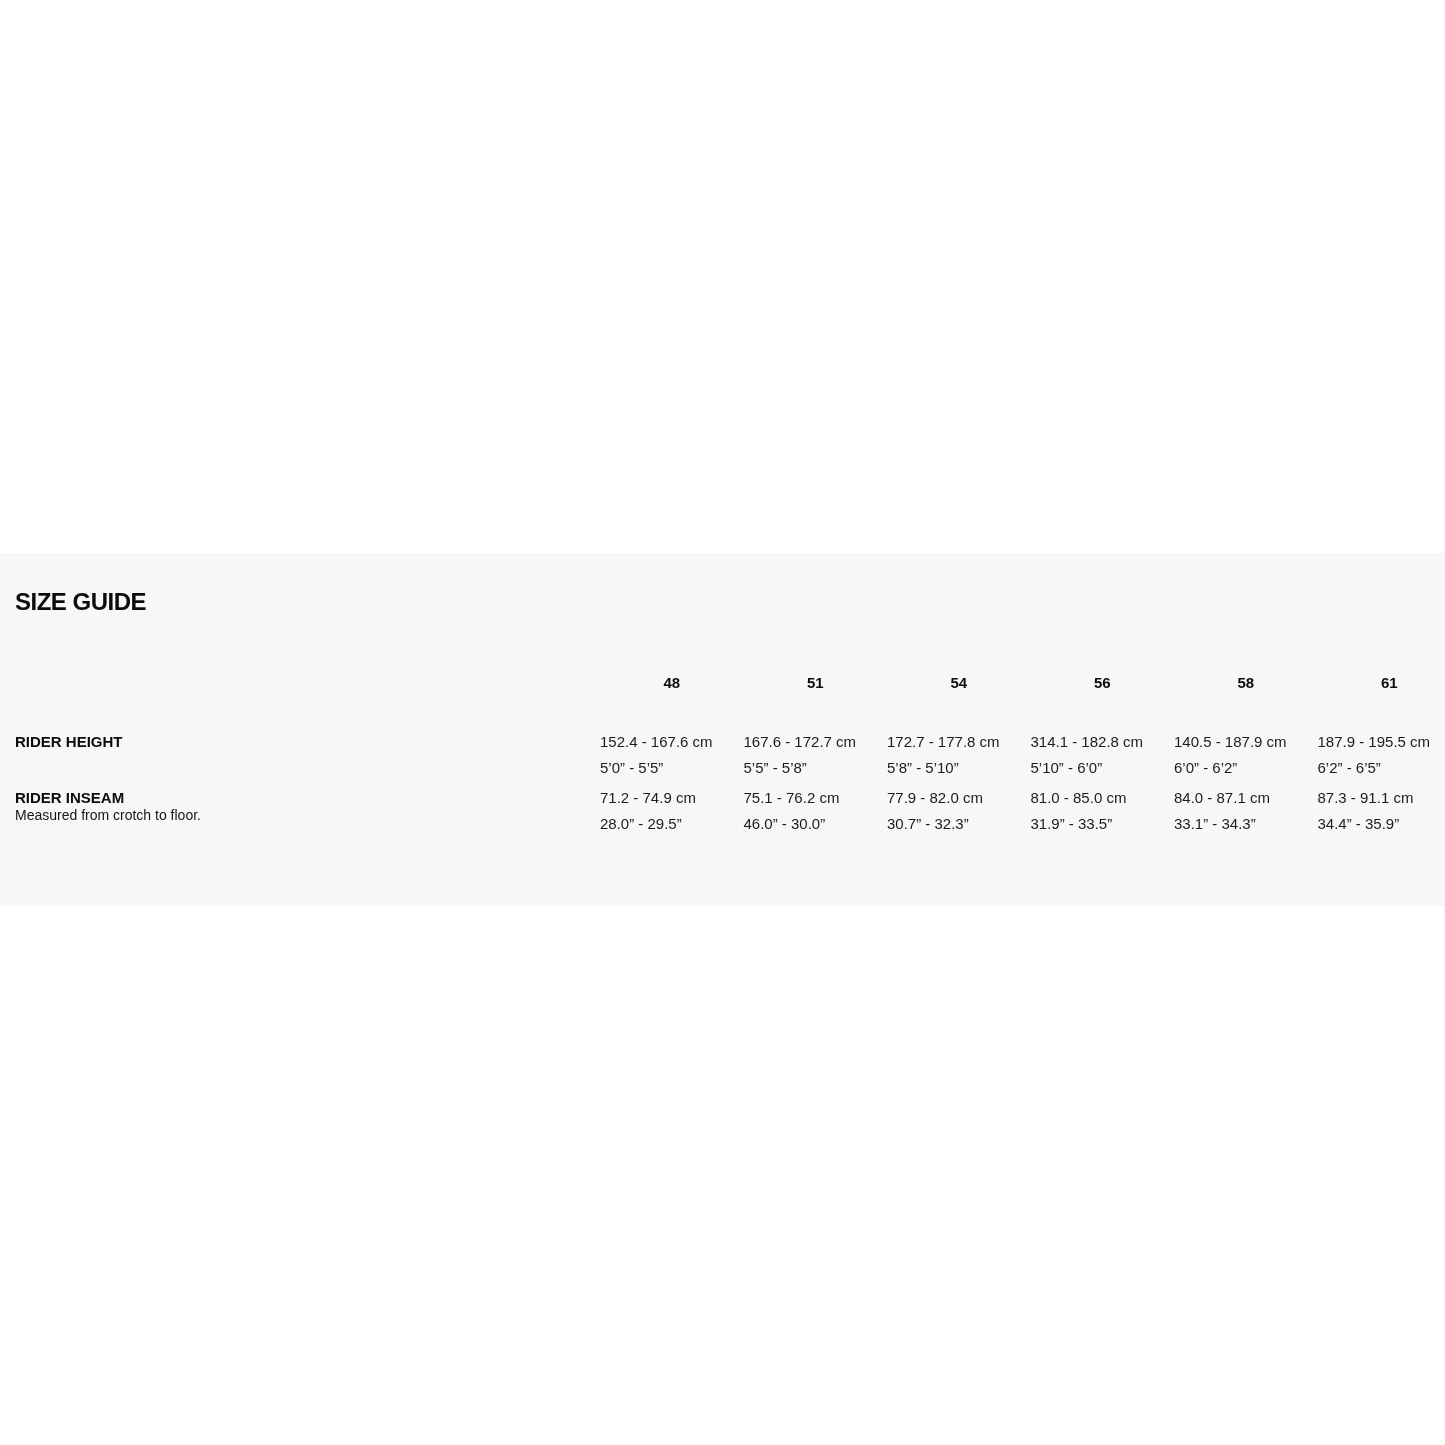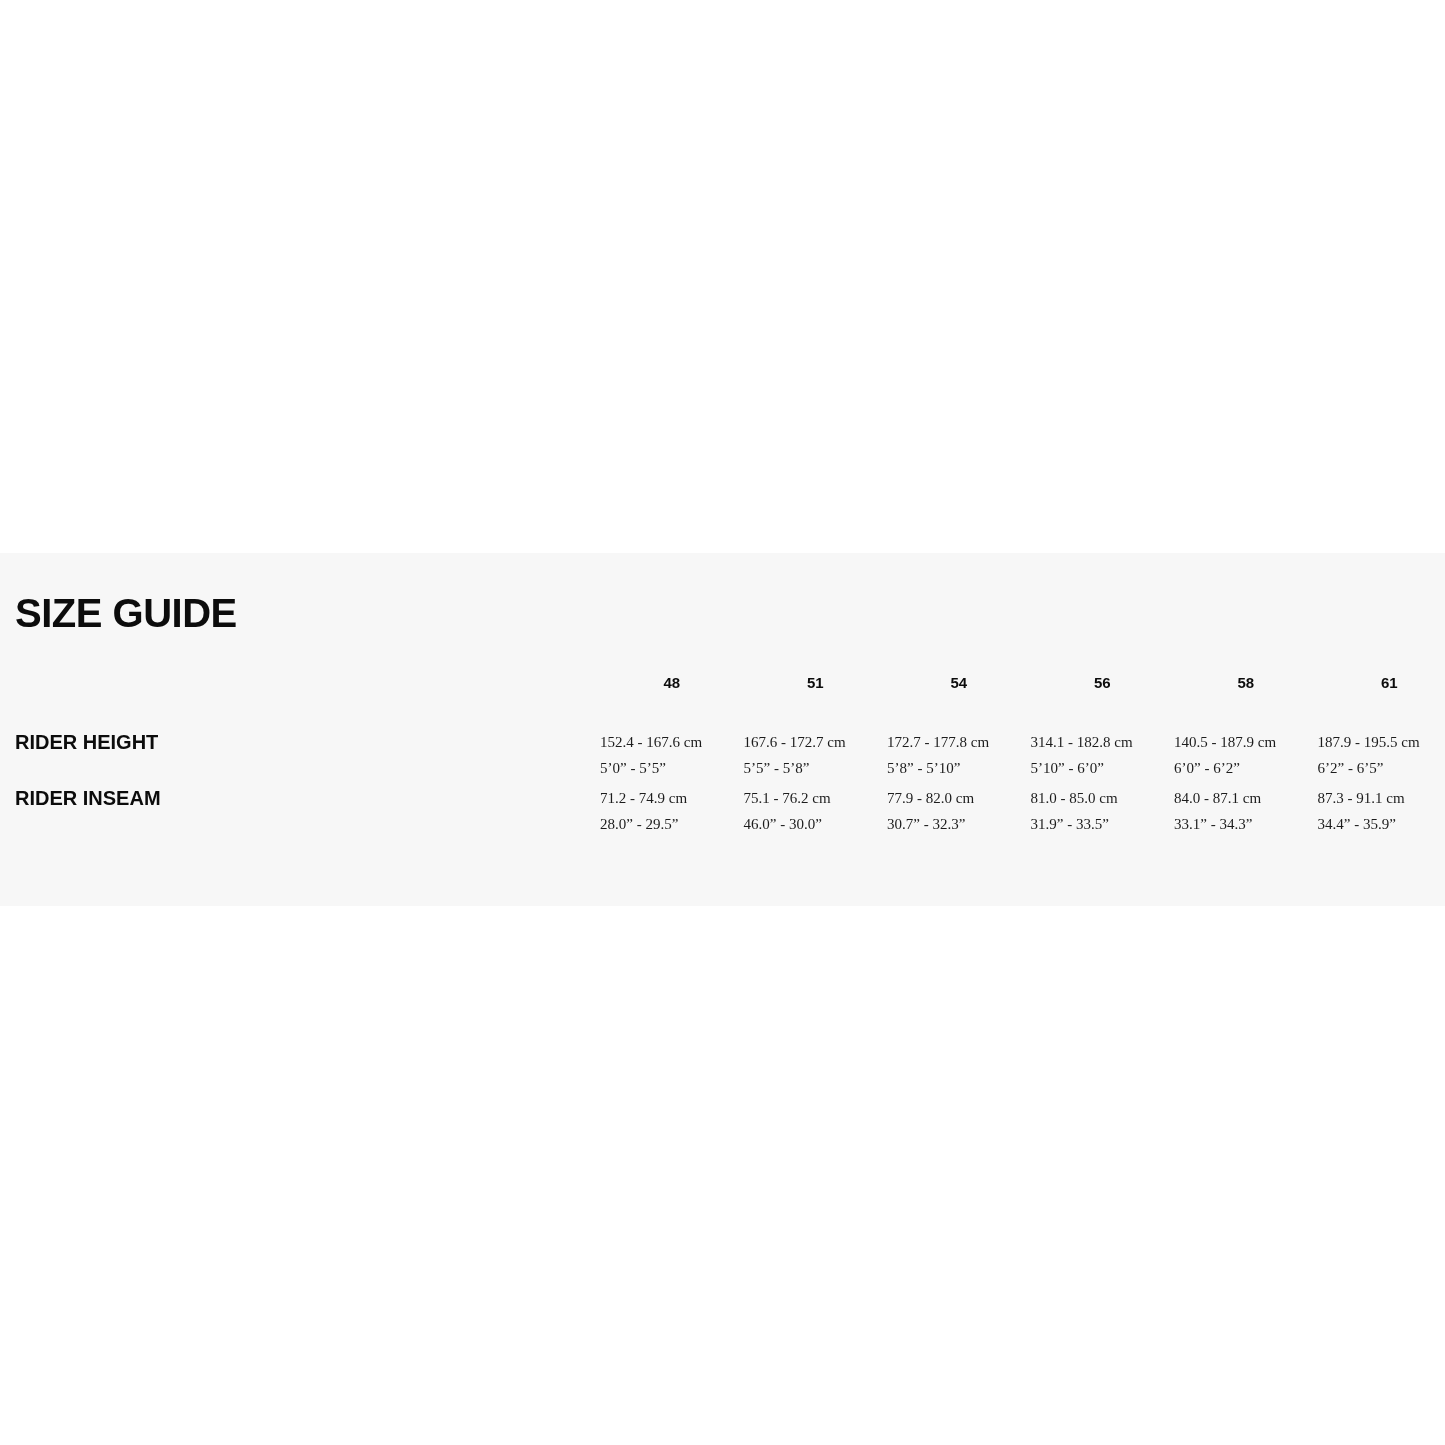--- a/index.html
+++ b/index.html
@@ -21,21 +21,21 @@
     left: 0;
     top: 553px;
     width: 1445px;
     height: 353px;
     background: #f7f7f7;
   }
   .page-title {
     position: absolute;
     left: 15px;
     top: 567px;
-    font-size: 40px;
+    font-size: 24px;
     line-height: 38px;
     font-weight: 800;
     letter-spacing: -0.5px;
     color: #0c0c0c;
     white-space: nowrap;
   }
   .grid-row {
     position: absolute;
     left: 15px;
     width: 1431px;
@@ -46,42 +46,41 @@
   .grid-row.sizes   { top: 670px; text-align: center; }
   .grid-row.height  { top: 729px; }
   .grid-row.inseam  { top: 785px; }
   .size-head {
     font-size: 15px;
     line-height: 26px;
     font-weight: 700;
     color: #0c0c0c;
   }
   .row-label {
-    font-size: 20px;
+    font-size: 15px;
     line-height: 26px;
     font-weight: 700;
     color: #0c0c0c;
     display: block;
   }
   .row-note {
     display: block;
     font-size: 14px;
     line-height: 16px;
     margin-top: -4px;
     font-weight: 400;
     color: #161616;
   }
   .value-line {
     display: block;
     font-size: 15px;
     line-height: 26px;
     font-weight: 400;
     color: #1c1c1c;
     white-space: nowrap;
-    font-family: Liberation Serif, serif;
   }
 </style>
 </head>
 <body>
 
 <div class="band"></div>
 
 <h1 class="page-title">SIZE GUIDE</h1>
 
 <div class="grid-row sizes">
@@ -120,20 +119,21 @@
   </div>
   <div>
     <span class="value-line">187.9 - 195.5 cm</span>
     <span class="value-line">6’2” - 6’5”</span>
   </div>
 </div>
 
 <div class="grid-row inseam">
   <div>
     <span class="row-label">RIDER INSEAM</span>
+    <span class="row-note">Measured from crotch to floor.</span>
   </div>
   <div>
     <span class="value-line">71.2 - 74.9 cm</span>
     <span class="value-line">28.0” - 29.5”</span>
   </div>
   <div>
     <span class="value-line">75.1 - 76.2 cm</span>
     <span class="value-line">46.0” - 30.0”</span>
   </div>
   <div>

